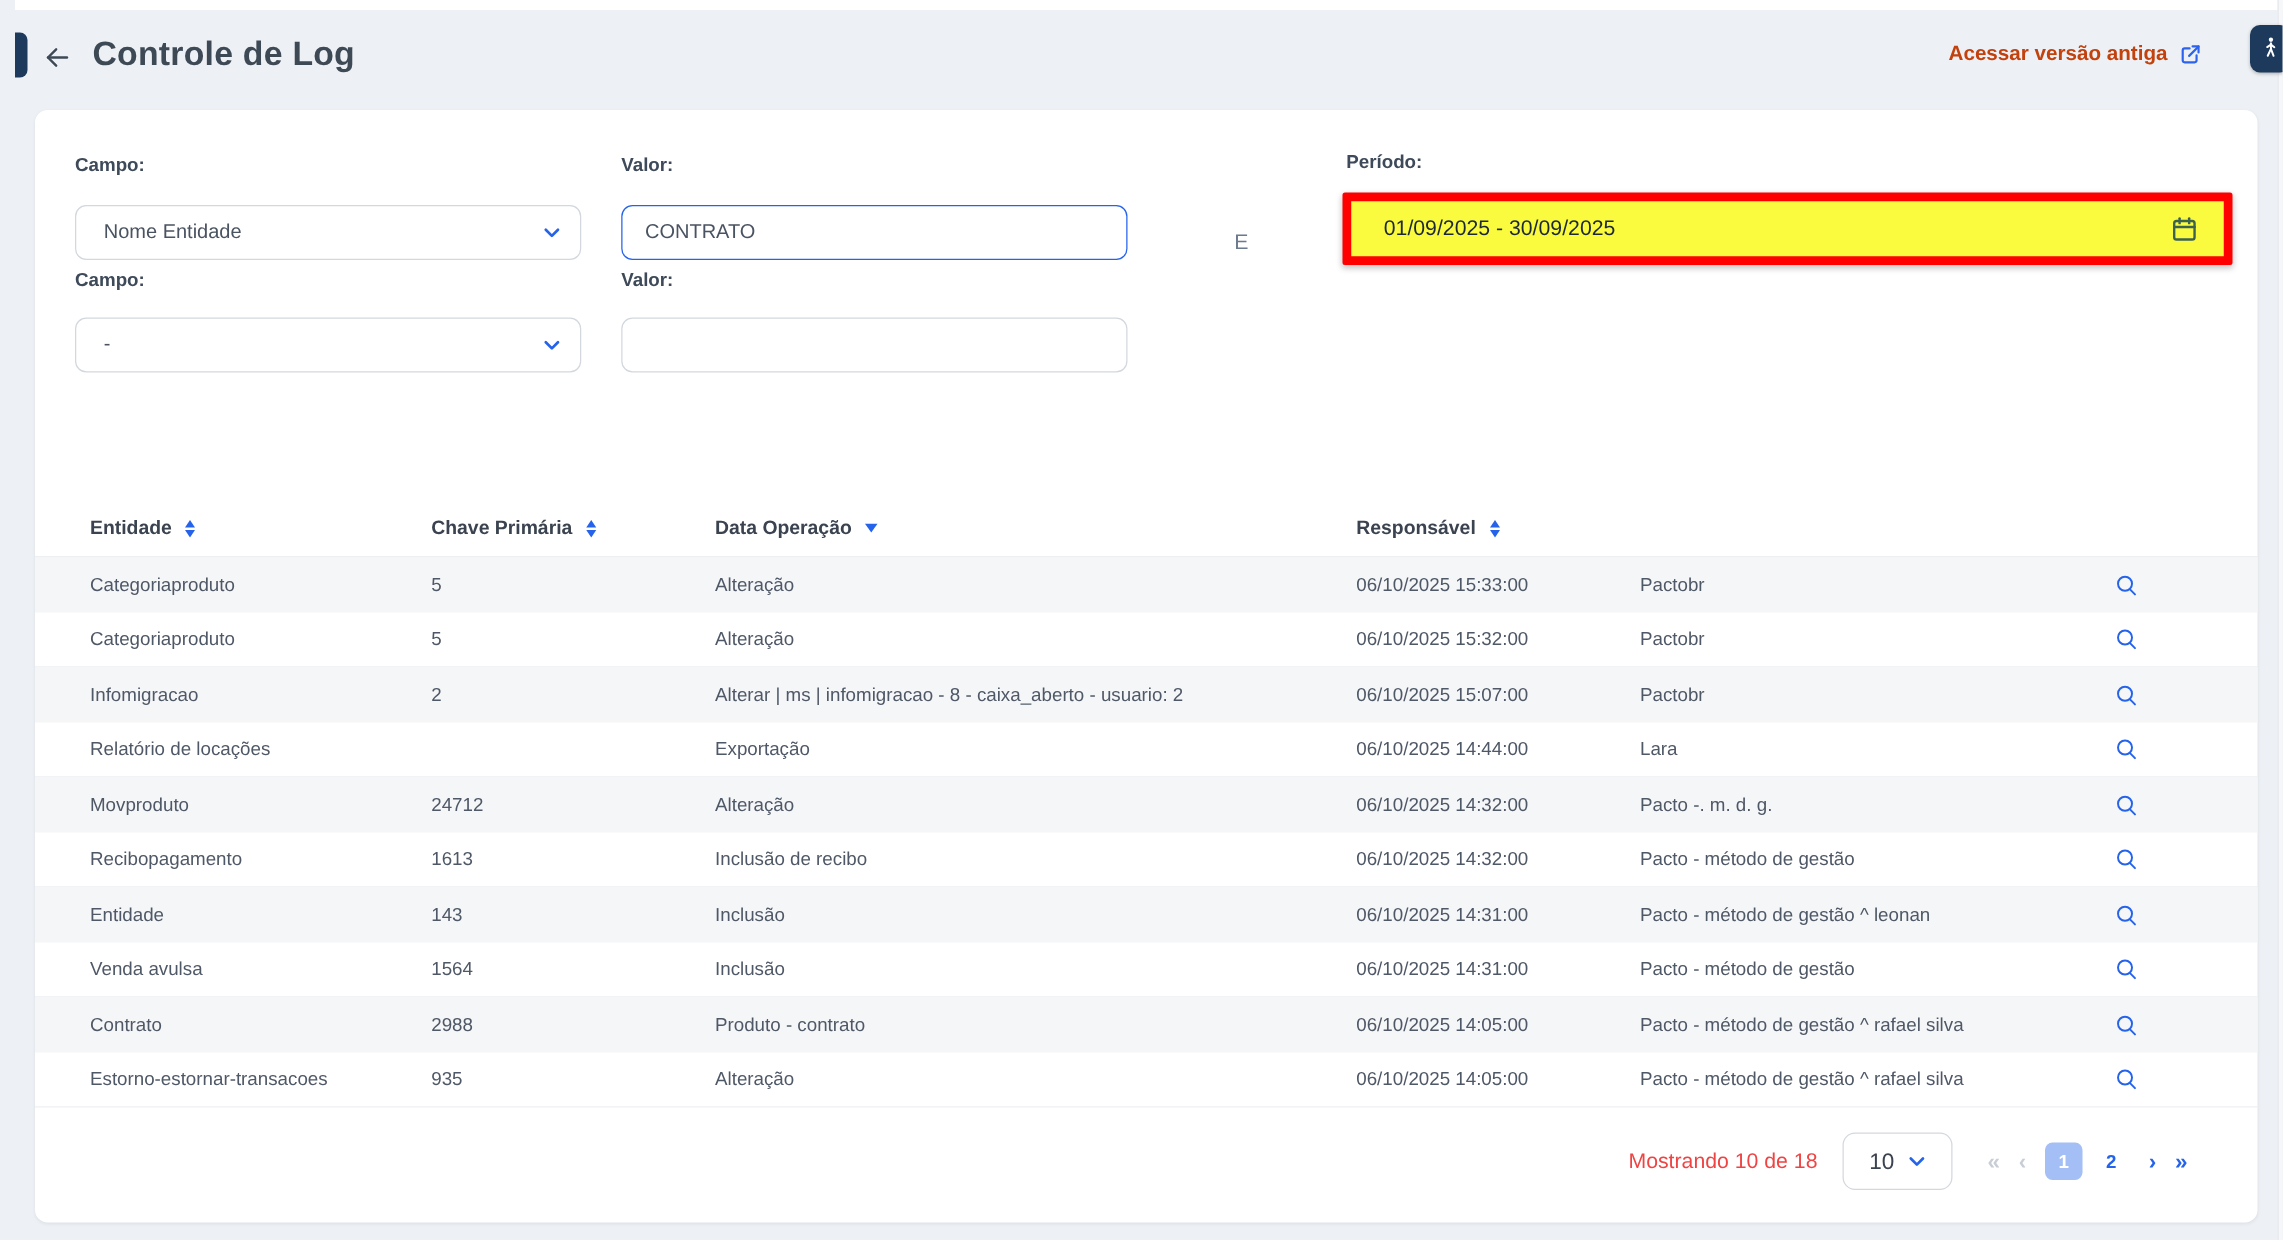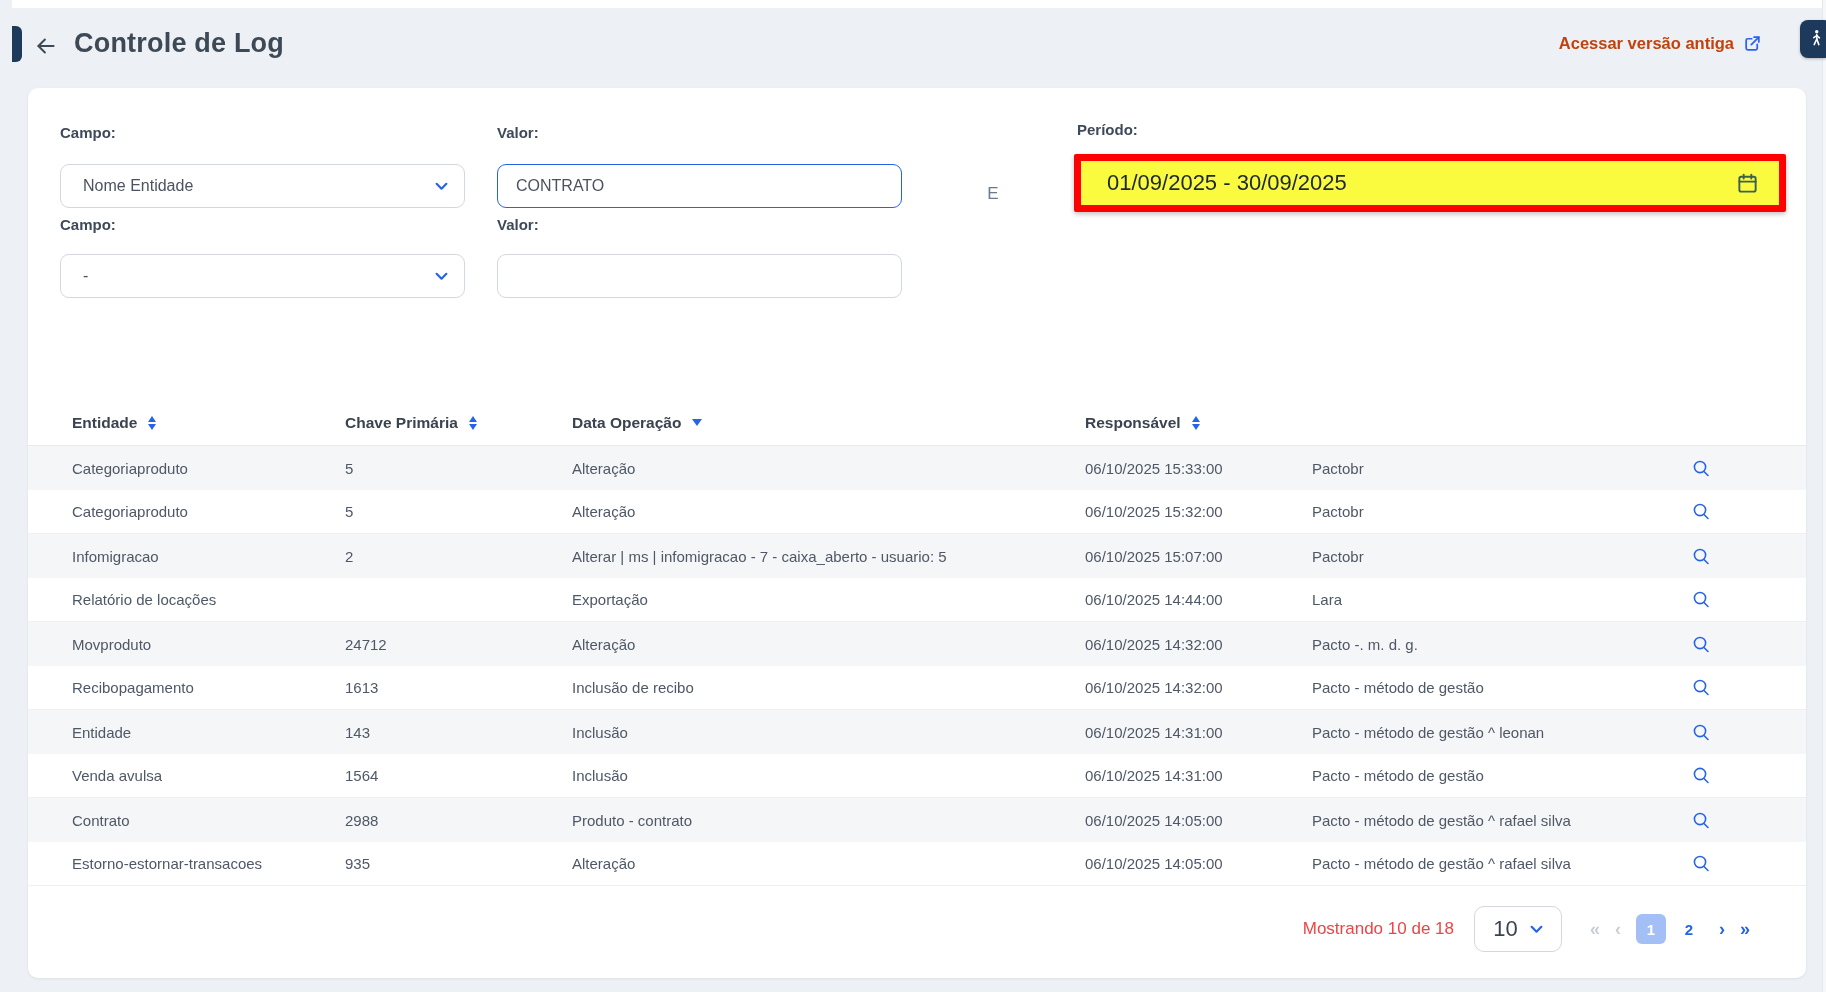--- a/index.html
+++ b/index.html
@@ -28,21 +28,21 @@
   .control { position:absolute; height:44px; border:1px solid #d3d8de; border-radius:9px; background:#fff; display:flex; align-items:center; font-size:16px; color:#4a5361; }
   .select-box { justify-content:space-between; padding:0 16px 0 22px; cursor:pointer; }
   .text-input { padding:0 18px; width:100%; border:none; outline:none; background:transparent; font-size:16px; color:#4a5361; font-family:inherit; }
   .input-wrap { padding:0; }
   .input-wrap.focused { border:1.6px solid #2563eb; }
 
   .connector { position:absolute; left:952px; top:96px; width:26px; text-align:center; font-size:17px; color:#6b7a8d; }
 
   
   .period-field { position:absolute; left:1046px; top:66px; width:712px; height:58px; background:#fafa3e; border:7px solid #fe0000; border-radius:2px; display:flex; align-items:center; justify-content:space-between; padding:0 20px 0 26px; cursor:pointer; box-shadow:0 2px 5px rgba(0,0,0,.25); }
-  .period-text { font-size:22px; color:#1d2836; }
+  .period-text { font-size:17px; color:#1d2836; }
 
   
   .actions-bar { position:absolute; top:230px; right:26px; display:flex; gap:18px; height:44px; }
   .share-btn { display:flex; border:1.5px solid #2b63f0; border-radius:8px; overflow:hidden; background:#fff; cursor:pointer; }
   .share-main { padding:0 26px; display:flex; align-items:center; color:#2b63f0; font-weight:700; font-size:16px; }
   .share-caret { width:38px; border-left:1.5px solid #2b63f0; display:flex; align-items:center; justify-content:center; }
   .consult-btn { width:122px; background:#2b63f0; border:none; border-radius:8px; color:#fff; font-weight:700; font-size:16px; font-family:inherit; cursor:pointer; }
 
   
   .table { position:absolute; left:0; top:312px; width:100%; }
@@ -57,21 +57,21 @@
   .tr { height:44px; font-size:15px; color:#4f5866; }
   .tr.alt { background:#f5f6f8; }
   .tr:not(.alt) { border-bottom:1px solid #eef0f3; }
   .td { white-space:nowrap; overflow:hidden; text-overflow:ellipsis; padding-right:14px; }
   .row-action { display:flex; align-items:center; }
   .row-action svg { margin-left:16px; cursor:pointer; }
 
   
   .pagination { position:absolute; top:818px; right:56px; height:46px; display:flex; align-items:center; }
   .pg-summary { color:#ef4444; font-size:17px; margin-right:20px; }
-  .pg-size { width:88px; height:46px; border:1px solid #d3d8de; border-radius:10px; display:flex; align-items:center; justify-content:center; gap:12px; font-size:22px; color:#3b4350; margin-right:28px; cursor:pointer; }
+  .pg-size { width:88px; height:46px; border:1px solid #d3d8de; border-radius:10px; display:flex; align-items:center; justify-content:center; gap:12px; font-size:18px; color:#3b4350; margin-right:28px; cursor:pointer; }
   .pg-nav { display:flex; align-items:center; gap:15px; }
   .pg-arrow { font-size:18px; font-weight:700; color:#2563eb; cursor:pointer; }
   .pg-arrow.disabled { color:#c9ced6; cursor:default; }
   .pg-page { min-width:30px; height:30px; display:flex; align-items:center; justify-content:center; font-size:15px; font-weight:700; color:#2563eb; border-radius:6px; cursor:pointer; }
   .pg-page.active { background:#a4bef6; color:#ffffff; }
 
   .icon { display:inline-flex; }
 </style>
 </head>
 <body>
@@ -220,21 +220,21 @@
             <div class="row-action">
   <svg width="21" height="21" viewBox="0 0 24 24" fill="none" stroke="#2563eb" stroke-width="1.8" stroke-linecap="round">
                 <circle cx="10.3" cy="10.3" r="6.4"></circle>
                 <path d="M15.1 15.7 19.4 20"></path>
               </svg>
 </div>
           </div>
           <div class="grid-row tr alt">
             <div class="td">Infomigracao</div>
             <div class="td">2</div>
-            <div class="td">Alterar | ms | infomigracao - 7 - caixa_aberto - usuario: 5</div>
+            <div class="td">Alterar | ms | infomigracao - 8 - caixa_aberto - usuario: 2</div>
             <div class="td">06/10/2025 15:07:00</div>
             <div class="td">Pactobr</div>
             <div class="row-action">
   <svg width="21" height="21" viewBox="0 0 24 24" fill="none" stroke="#2563eb" stroke-width="1.8" stroke-linecap="round">
                 <circle cx="10.3" cy="10.3" r="6.4"></circle>
                 <path d="M15.1 15.7 19.4 20"></path>
               </svg>
 </div>
           </div>
           <div class="grid-row tr">

